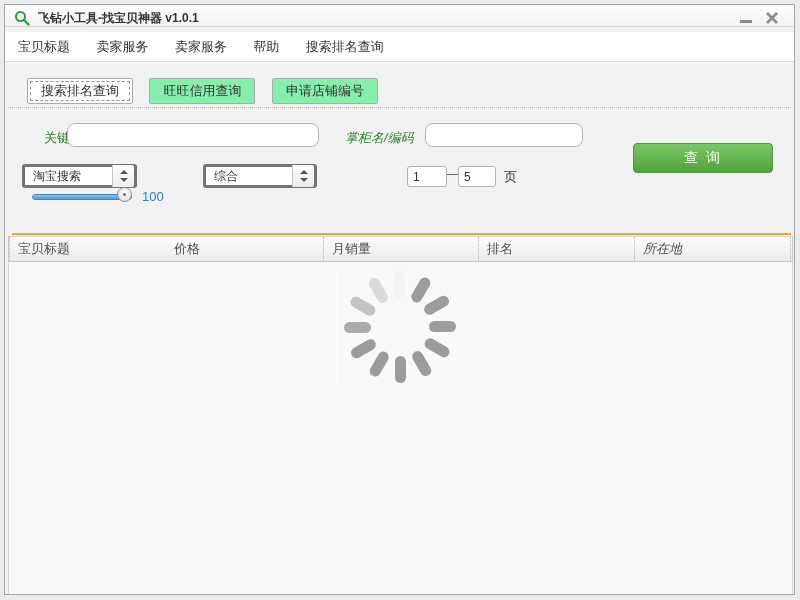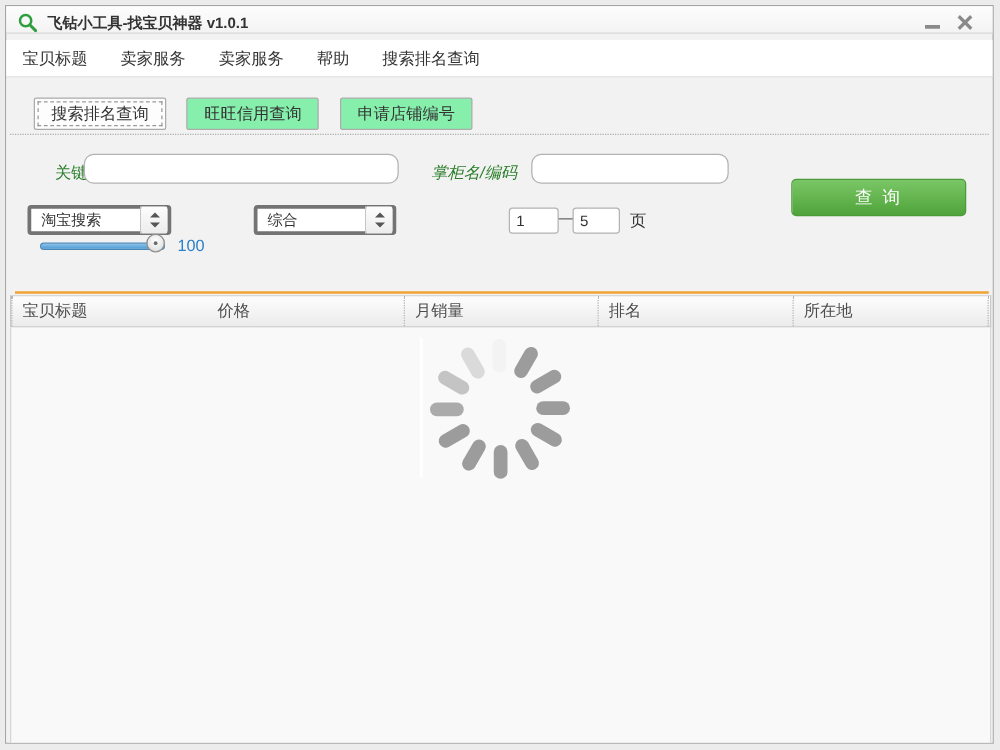--- a/index.html
+++ b/index.html
@@ -91,21 +91,21 @@
   .table-header { position:absolute; left:3px; top:173px; width:785px; height:26px;
                   background:linear-gradient(#fdfdfd,#ebebeb); border:1px solid #c8c8c8;
                   border-top:1px solid #d8d8d8; }
   .th { position:absolute; top:0; height:24px; line-height:24px; padding-left:8px;
         font-size:13px; color:#4d4d4d; cursor:pointer; }
   .th + .th { border-left:1px dotted #b5b5b5; }
   .th1 { left:0; width:157px; }
   .th2 { left:157px; width:157px; }
   .th3 { left:314px; width:155px; }
   .th4 { left:469px; width:156px; }
-  .th5 { left:625px; width:157px; border-right:1px dotted #b5b5b5; }
+  .th5 { left:625px; width:157px; border-right:1px dotted #b5b5b5;font-style:italic; }
 
   .table-body { position:absolute; left:3px; top:199px; width:785px; bottom:0;
                 background:#f9f9f9; border-left:1px solid #d6d6d6; border-right:1px solid #d6d6d6; }
   .body-gridline { position:absolute; left:327px; top:8px; width:2px; height:112px; background:#fff; }
 
   
   .spinner { position:absolute; left:333px; top:7px; width:116px; height:116px; }
   .spinner .bar { position:absolute; left:52px; top:2px; width:11px; height:27px;
                   border-radius:6px; background:#9c9c9c; transform-origin:6px 56px; }
   .spinner .bar:nth-child(1)  { transform:rotate(0deg);   background:#f3f3f3; }

